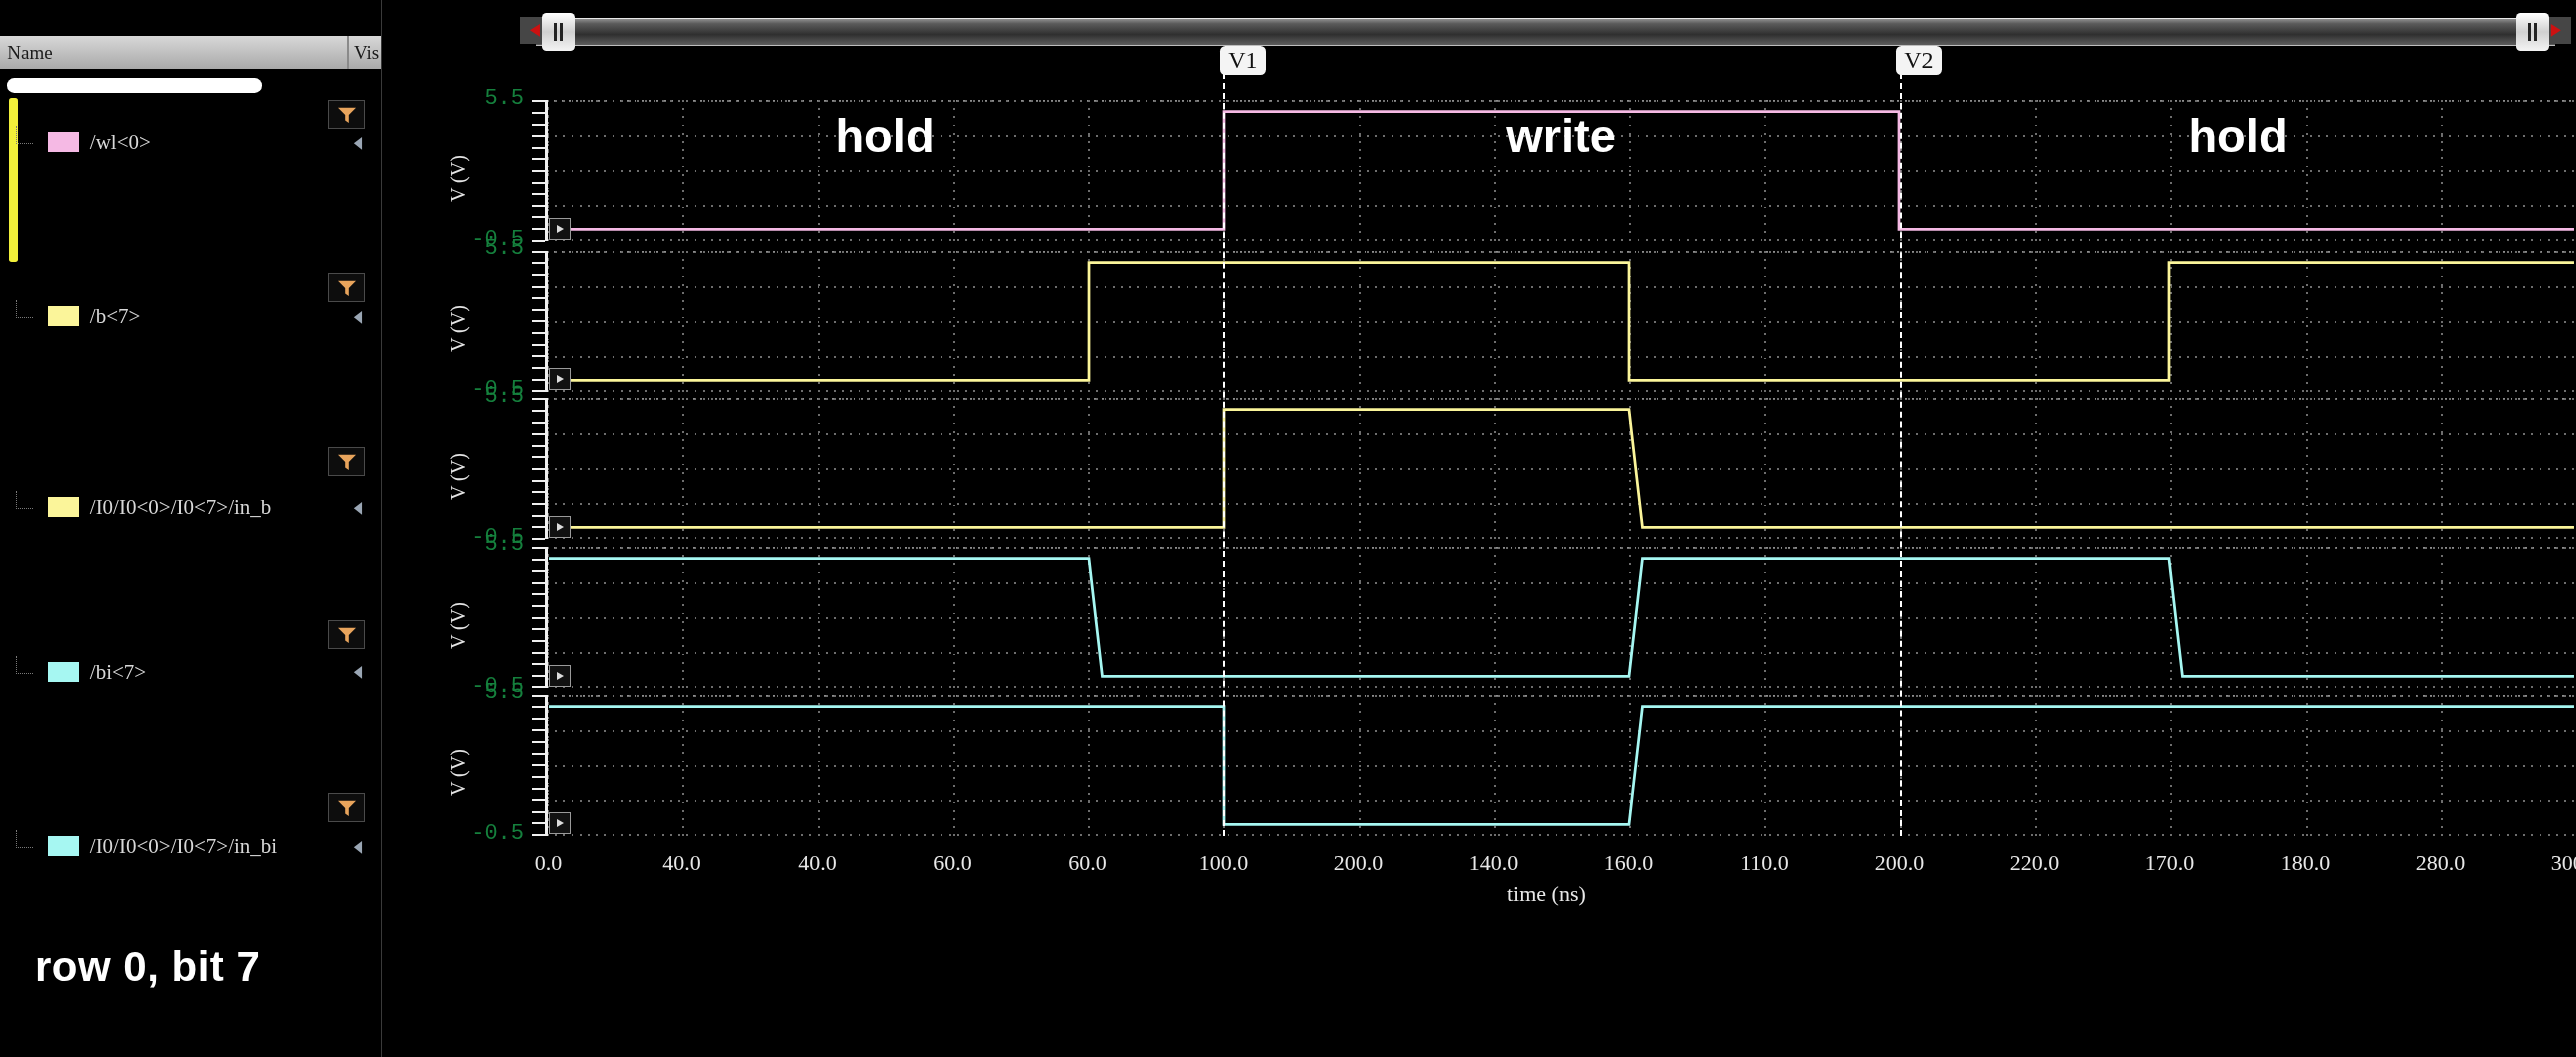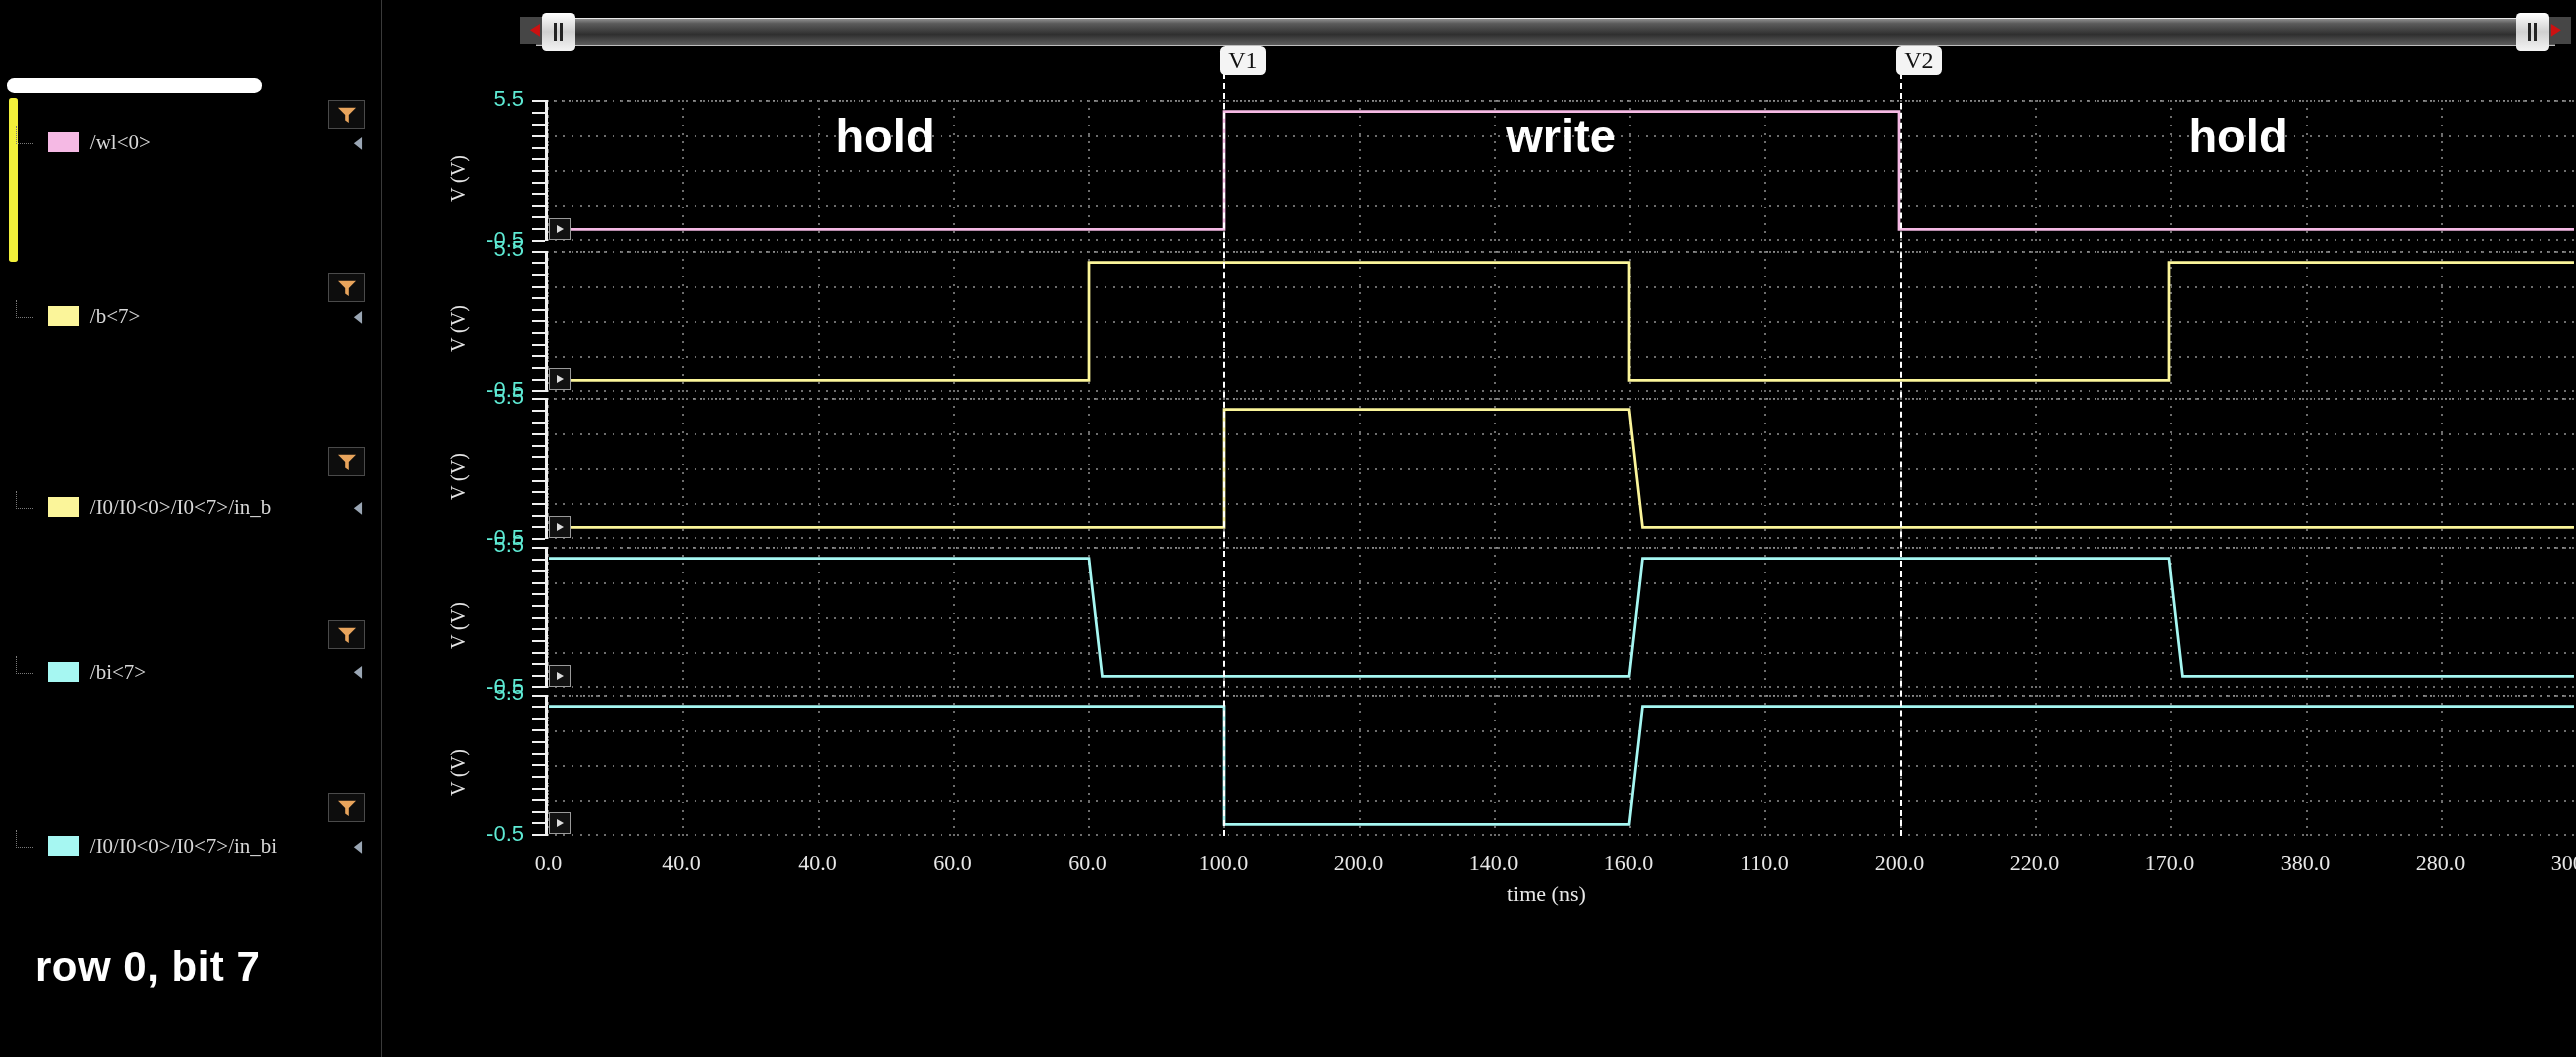--- a/index.html
+++ b/index.html
@@ -46,21 +46,21 @@
             border-top:1.8px solid #e7e7e7;border-bottom:1.8px solid #bdbdbd;}
   .sb-grip{position:absolute;top:1.8px;width:33px;height:38px;
            background:linear-gradient(#ffffff,#d0d0d0 50%,#f4f4f4);
            border-radius:4.6px;display:flex;align-items:center;justify-content:center;}
   .sb-grip i{display:block;width:2.7px;height:18px;background:#222;margin:0 1.8px;}
 
   
   .plot{position:absolute;left:381px;top:0;width:2195px;height:1057px;}
   .ylab{position:absolute;font-family:"Liberation Serif",serif;font-size:20px;color:#e4e4e4;
         transform:rotate(-90deg);transform-origin:left top;white-space:nowrap;}
-  .ytick{position:absolute;font-family:Liberation Sans, sans-serif;font-size:22px;color:#5eead4;
+  .ytick{position:absolute;font-family:Liberation Mono, monospace;font-size:22px;color:#15803d;
          text-align:right;width:66px;}
   .axis{position:absolute;background:#f0f0f0;}
   .panel{position:absolute;left:0;background:#000;
          background-image:
            repeating-linear-gradient(to right, rgba(190,190,190,.75) 0 1.8px, transparent 1.8px 7.3px),
            repeating-linear-gradient(to bottom, rgba(190,190,190,.75) 0 1.8px, transparent 1.8px 7.3px);
          background-size:100% 1.8px, 1.8px 100%;
          background-repeat:repeat-x, repeat-y;}
   .gridwrap{position:absolute;inset:0;overflow:hidden;}
   .gl-h{position:absolute;left:0;right:0;height:1.8px;
@@ -82,20 +82,25 @@
          text-align:center;width:109px;}
   .xtitle{position:absolute;font-family:"Liberation Serif",serif;font-size:22px;color:#e8e8e8;}
 </style>
 </head>
 <body>
 
 <div class="root">
 
   <div class="browser">
 
+    <div class="hdr">
+      <div class="c1">Name</div>
+      <div class="sep"></div>
+      <div class="c2">Vis</div>
+    </div>
 
     <div class="searchbar" title=""></div>
 
     <div class="ybar"></div>
 
     <div id="signal-list">
         <div class="sig" style="top: 124px;">
           <span class="tree"></span>
           <span class="swatch" style="background:#f5b9e4"></span>
           <span class="signame">/wl&lt;0&gt;</span>
@@ -443,21 +448,21 @@
         <div class="xtick" style="left: 517px; top: 850px;">60.0</div>
         <div class="xtick" style="left: 652px; top: 850px;">60.0</div>
         <div class="xtick" style="left: 788px; top: 850px;">100.0</div>
         <div class="xtick" style="left: 923px; top: 850px;">200.0</div>
         <div class="xtick" style="left: 1058px; top: 850px;">140.0</div>
         <div class="xtick" style="left: 1193px; top: 850px;">160.0</div>
         <div class="xtick" style="left: 1329px; top: 850px;">110.0</div>
         <div class="xtick" style="left: 1464px; top: 850px;">200.0</div>
         <div class="xtick" style="left: 1599px; top: 850px;">220.0</div>
         <div class="xtick" style="left: 1734px; top: 850px;">170.0</div>
-        <div class="xtick" style="left: 1870px; top: 850px;">380.0</div>
+        <div class="xtick" style="left: 1870px; top: 850px;">180.0</div>
         <div class="xtick" style="left: 2005px; top: 850px;">280.0</div>
         <div class="xtick" style="left: 2140px; top: 850px;">300.0</div>
         <div class="xtitle" style="left: 1126px; top: 881px;">time (ns)</div>
       </div>
   </div>
 
 </div>
 
 
 </body></html>

